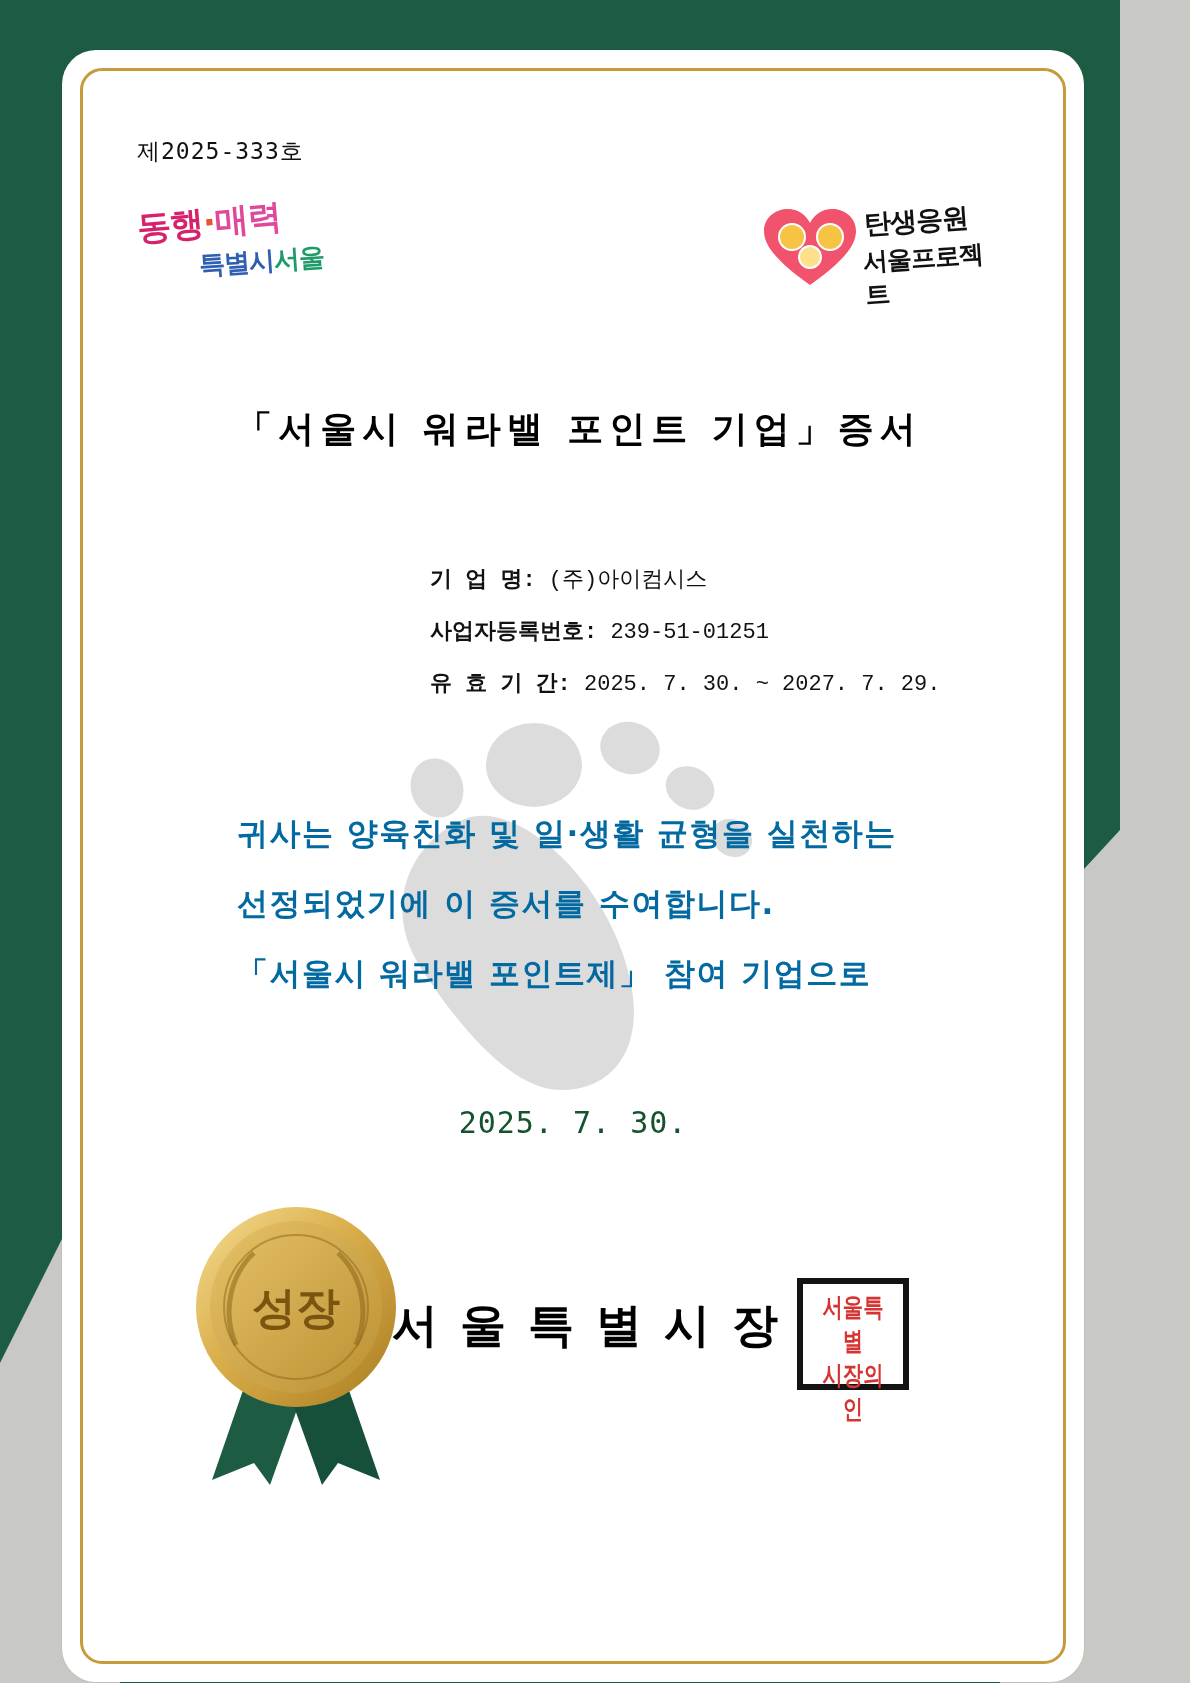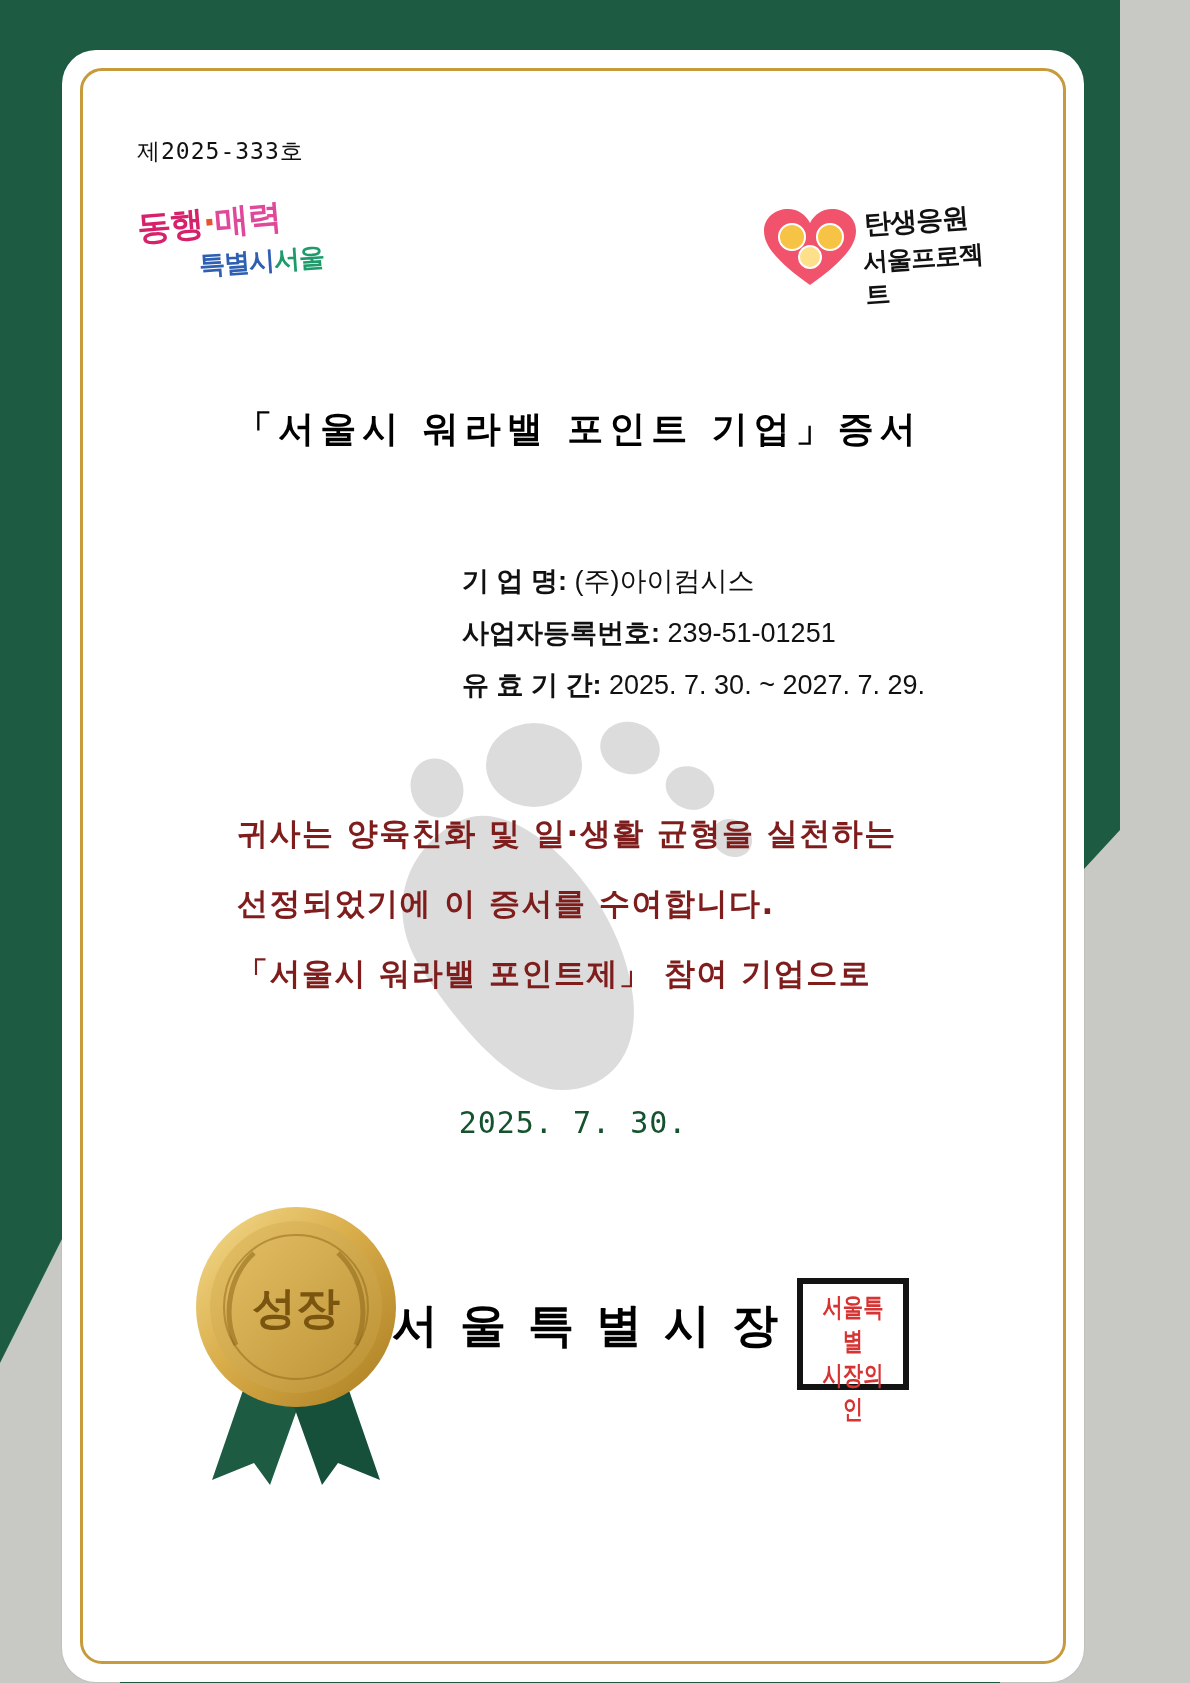--- a/index.html
+++ b/index.html
@@ -185,45 +185,44 @@
     color: #000;
     font-family: "DejaVu Sans", sans-serif;
     margin-left: 12px;
   }
 
   
   .info {
     position: absolute;
     left: 368px;
     top: 505px;
-    font-family: Liberation Sans, sans-serif;
-    font-size: 27px;
+    font-family: Liberation Mono, monospace;
+    font-size: 22px;
     line-height: 52px;
     color: #111;
-    margin-left: 32px;
   }
   .info .row { white-space: nowrap; }
   .info .lbl {
     display: inline-block;
     font-weight: bold;
     letter-spacing: 0px;
   }
   .info .val { letter-spacing: 0px; }
 
   
   .body-text {
     position: absolute;
     left: 175px;
     top: 748px;
     width: 800px;
     font-size: 31px;
     font-weight: bold;
     line-height: 70px;
     letter-spacing: 1.5px;
-    color: #7f1d1d;
+    color: #0369a1;
   }
 
   
   .date {
     position: absolute;
     left: 0;
     right: 0;
     top: 1055px;
     text-align: center;
     font-family: "DejaVu Sans Mono", monospace;

